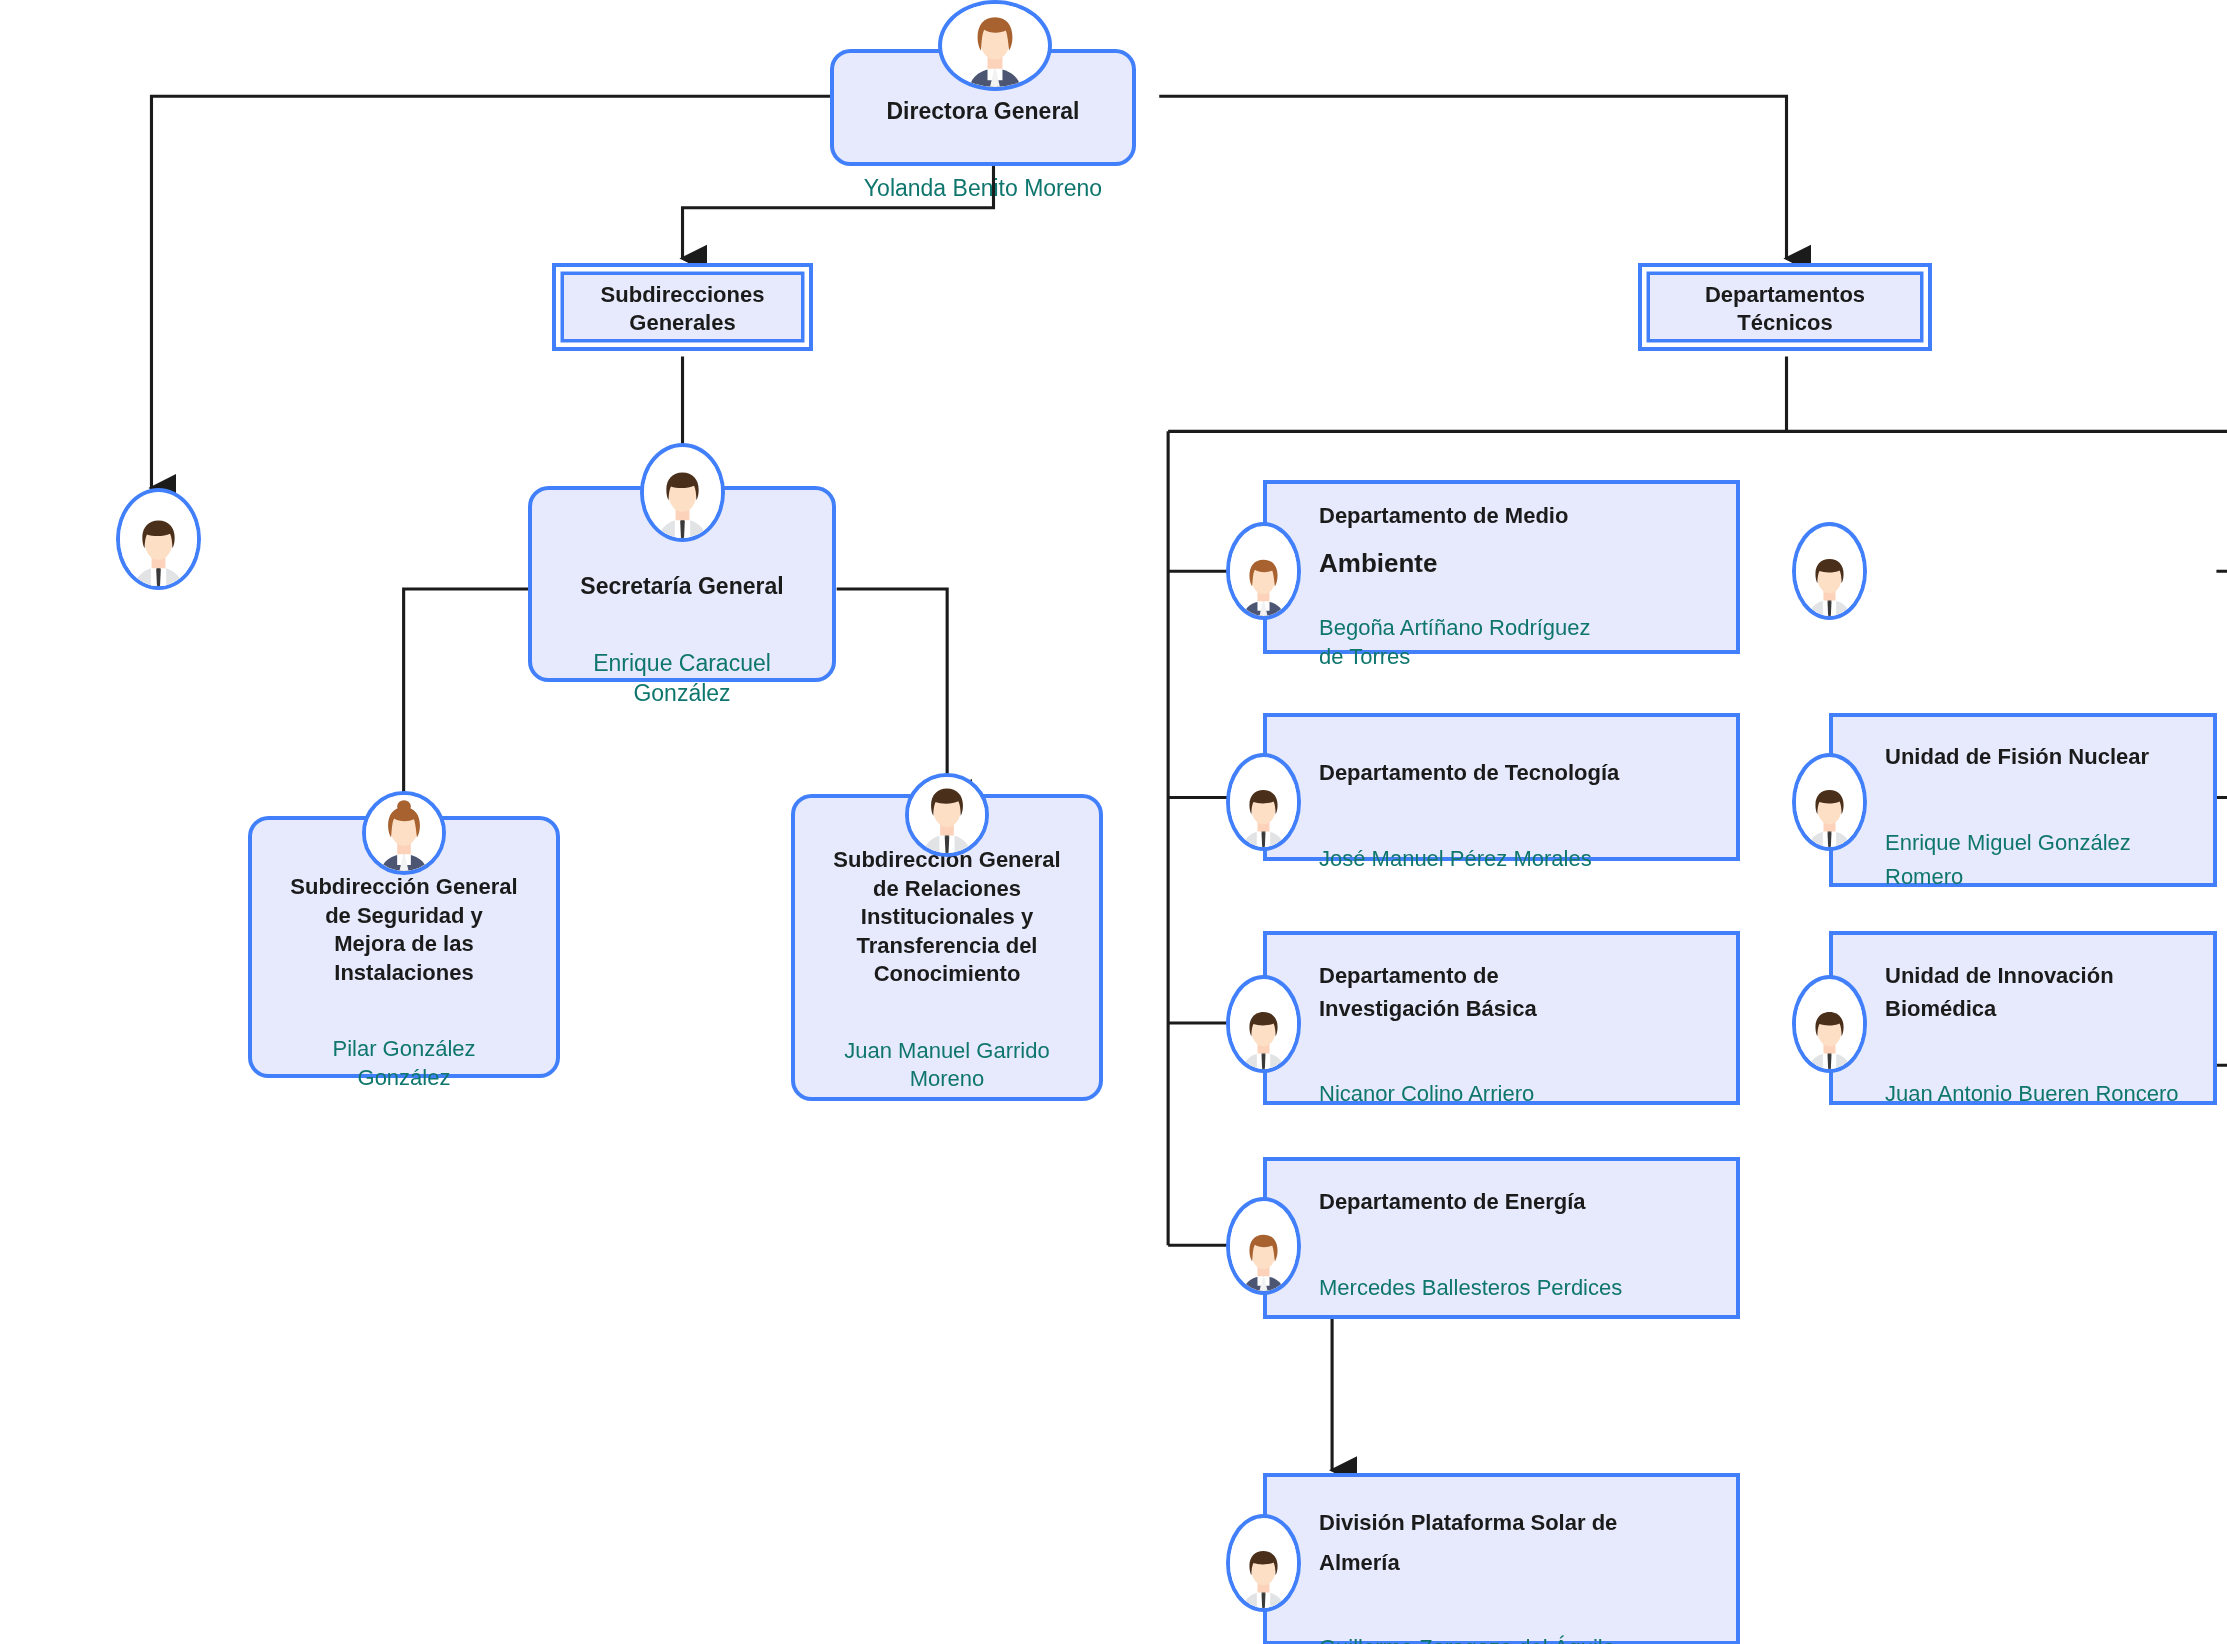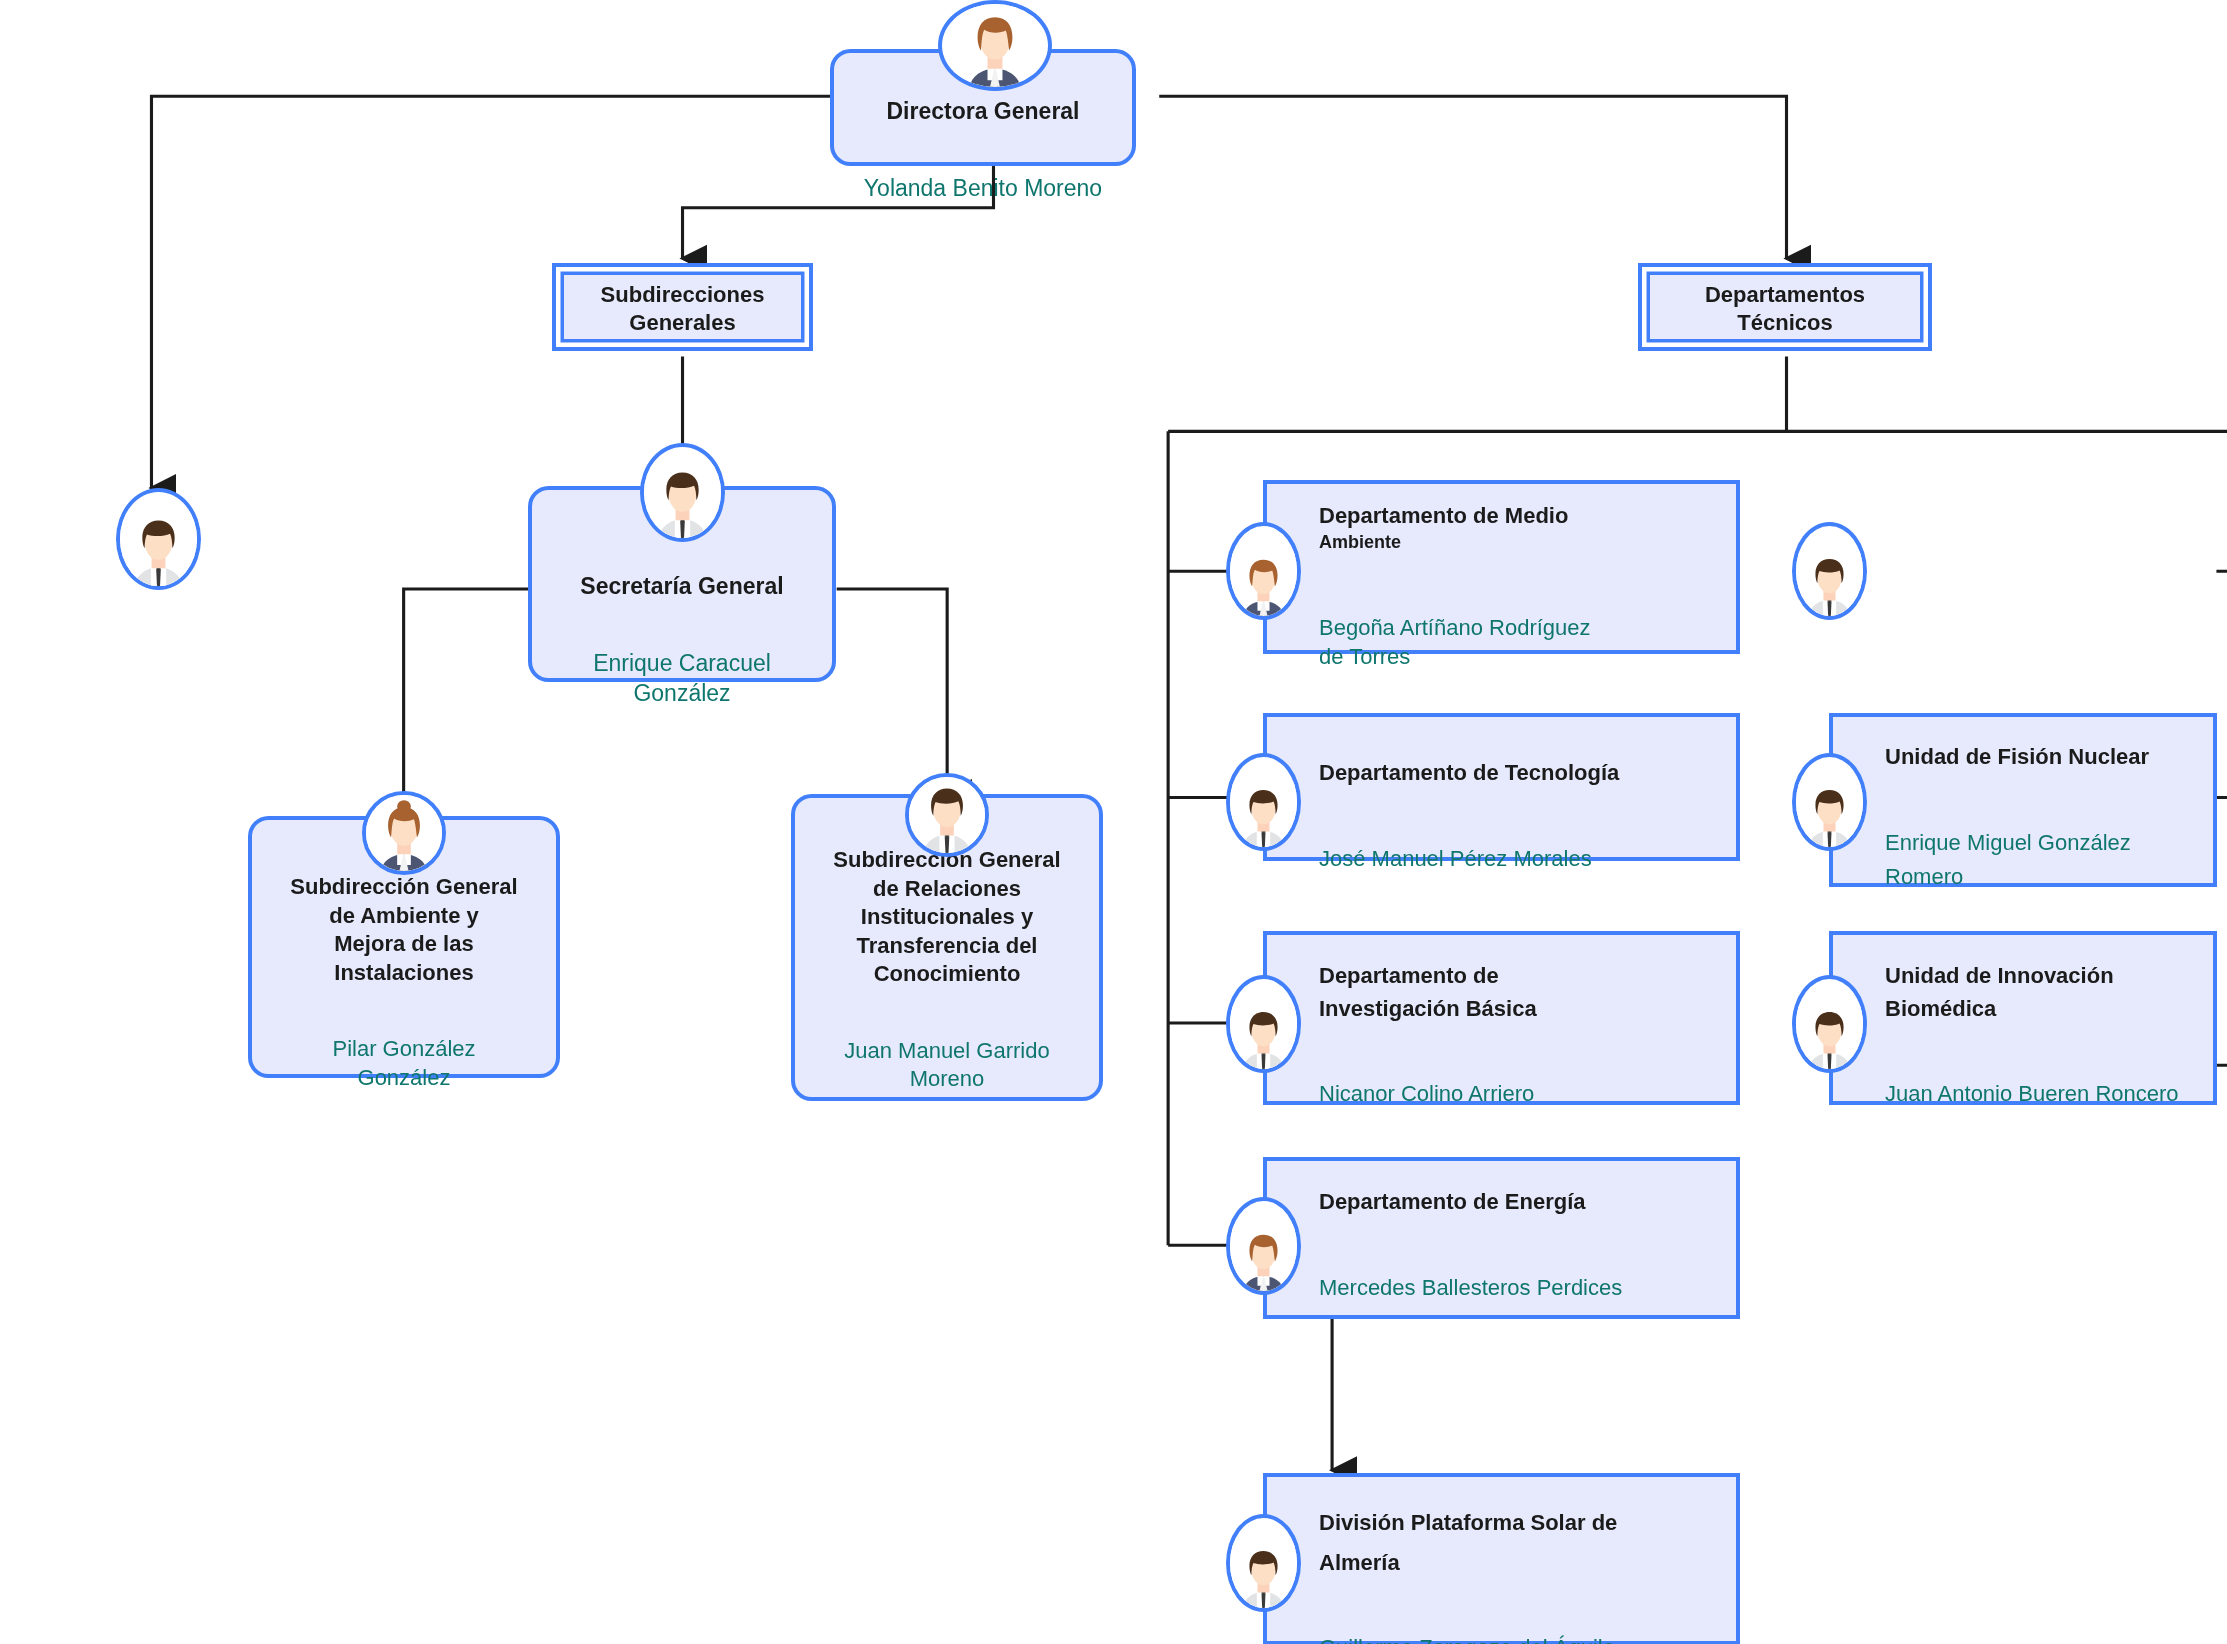--- a/index.html
+++ b/index.html
@@ -148,21 +148,21 @@
       <path d="M47 78h6l-1 22h-4z" fill="#3a3a3a"></path>
       <path d="M45 74h10l-5 7z" fill="#3a3a3a"></path>
       <path d="M41 55h18v22H41z" fill="#fcd3ba"></path>
       <ellipse cx="50" cy="43" rx="18" ry="23" fill="#fddfc6"></ellipse>
       <path d="M50 15c-13 0-21 9-21 22 0 6 1 11 3 14 0-8 1-14 3-18 8 3 22 3 30-1 2 4 3 11 3 19 2-3 3-8 3-14 0-13-8-22-21-22z" fill="#4a2f1b"></path>
     </svg>
   </div>
 
   <div class="node round centered" style="left:248px; top:816px; width:312px; height:262px;">
     <div class="txt ttl" style="top:54px; font-size:22px;">Subdirección General</div>
-    <div class="txt ttl" style="top:83px; font-size:22px;">de Ambiente y</div>
+    <div class="txt ttl" style="top:83px; font-size:22px;">de Seguridad y</div>
     <div class="txt ttl" style="top:111px; font-size:22px;">Mejora de las</div>
     <div class="txt ttl" style="top:140px; font-size:22px;">Instalaciones</div>
     <div class="txt nm" style="top:168px; font-size:22px;">Pilar González</div>
     <div class="txt nm" style="top:197px; font-size:22px;">González</div>
   </div>
   <div class="avatar" style="left:362px; top:791px; width:84px; height:84px;">
     <svg viewBox="0 0 100 100" preserveAspectRatio="xMidYMax meet">
       <rect width="100" height="100" fill="#fff"></rect>
       <path d="M50 78c-16 0-28 9-31 22h62c-3-13-15-22-31-22z" fill="#4c5571"></path>
       <path d="M41 74h18v18H41z" fill="#fff"></path>
@@ -191,21 +191,21 @@
       <path d="M47 78h6l-1 22h-4z" fill="#3a3a3a"></path>
       <path d="M45 74h10l-5 7z" fill="#3a3a3a"></path>
       <path d="M41 55h18v22H41z" fill="#fcd3ba"></path>
       <ellipse cx="50" cy="43" rx="18" ry="23" fill="#fddfc6"></ellipse>
       <path d="M50 15c-13 0-21 9-21 22 0 6 1 11 3 14 0-8 1-14 3-18 8 3 22 3 30-1 2 4 3 11 3 19 2-3 3-8 3-14 0-13-8-22-21-22z" fill="#4a2f1b"></path>
     </svg>
   </div>
 
   <div class="node dept" style="left:1263px; top:480px; width:477px; height:174px;">
     <div class="txt ttl" style="left:52px; top:18.7px; font-size:22px;">Departamento de Medio</div>
-    <div class="txt ttl" style="left:52px; top:48px; font-size:18px;">Ambiente</div>
+    <div class="txt ttl" style="left:52px; top:64px; font-size:26px;">Ambiente</div>
     <div class="txt nm" style="left:52px; top:83px; font-size:22px;">Begoña Artíñano Rodríguez</div>
     <div class="txt nm" style="left:52px; top:112px; font-size:22px;">de Torres</div>
   </div>
   <div class="avatar" style="left:1226px; top:522px; width:75px; height:98px;">
     <svg viewBox="0 0 100 100" preserveAspectRatio="xMidYMax meet">
       <rect width="100" height="100" fill="#fff"></rect>
       <path d="M50 78c-16 0-28 9-31 22h62c-3-13-15-22-31-22z" fill="#4c5571"></path>
       <path d="M41 74h18v18H41z" fill="#fff"></path>
       <path d="M50 74l-6 26h12z" fill="#f2f2f2"></path>
       <path d="M41 56h18v22H41z" fill="#fcd3ba"></path>

